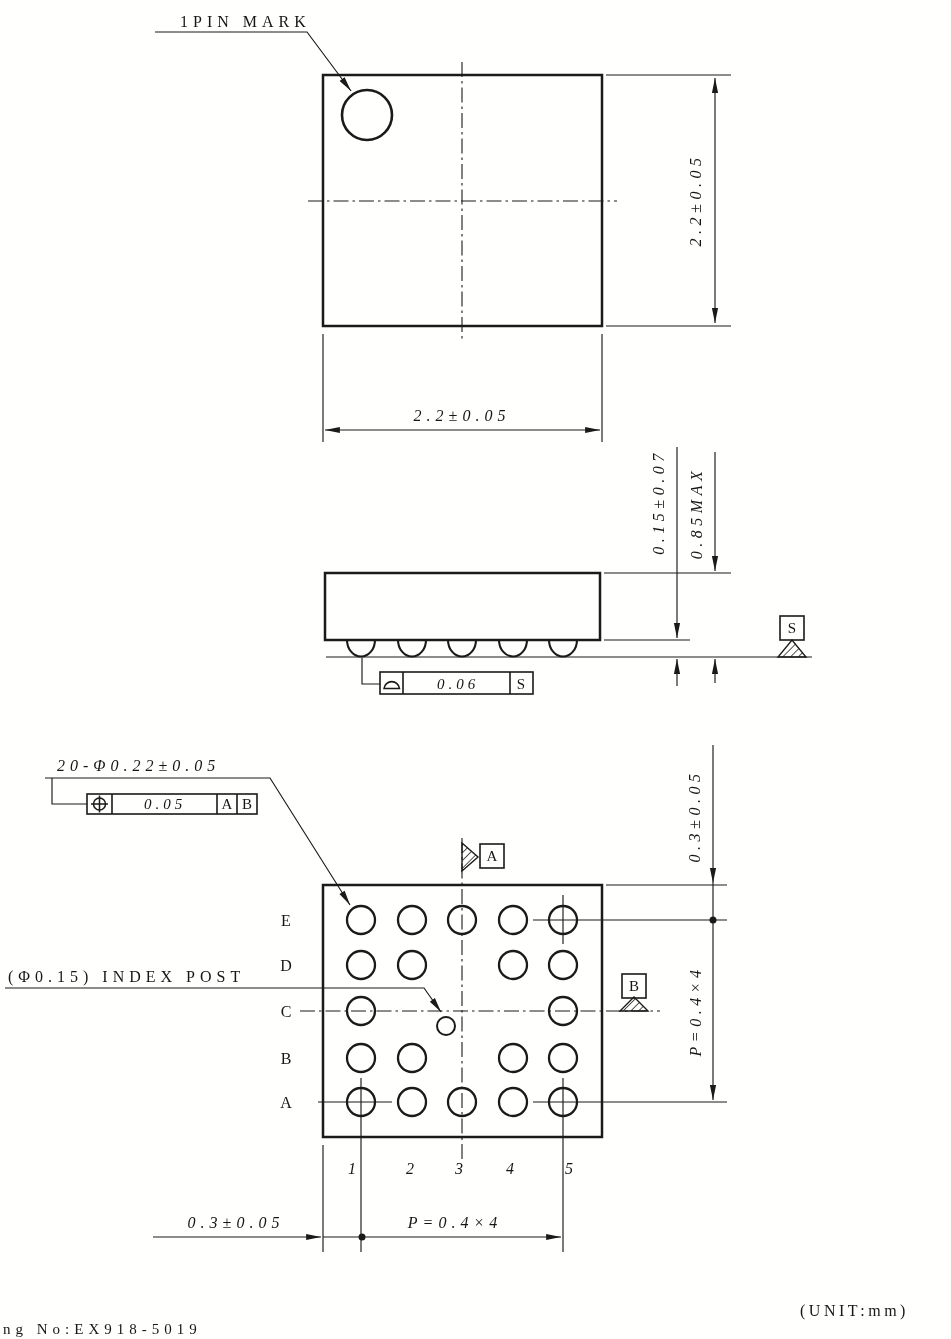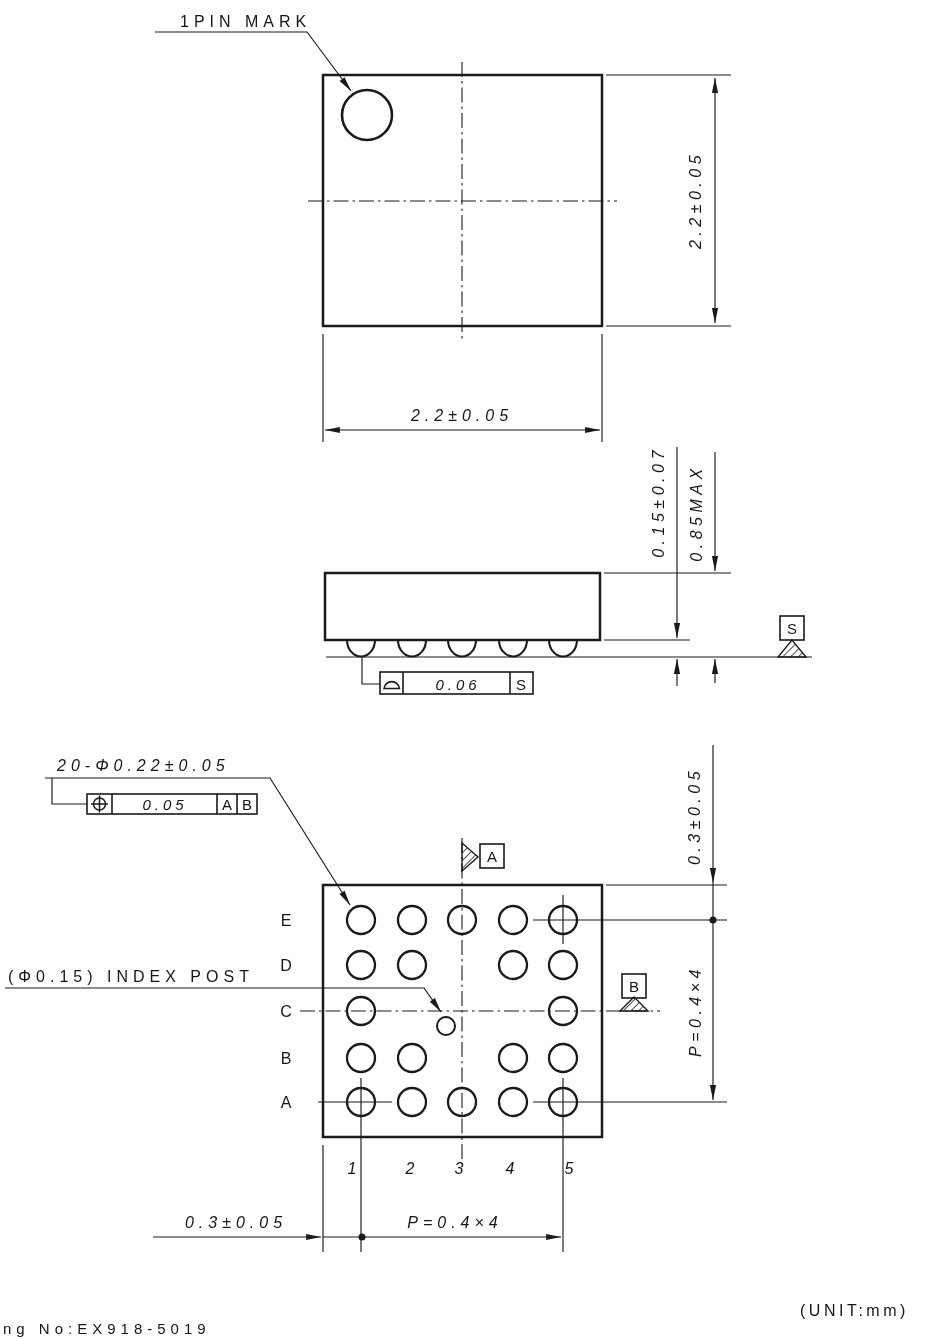--- a/index.html
+++ b/index.html
@@ -1,17 +1,17 @@
 <!DOCTYPE html>
 <html><head>
 <meta charset="utf-8">
 <style>
   html,body{margin:0;padding:0;background:#ffffff;}
   #canvas{position:relative;width:951px;height:1339px;background:#fffffe;overflow:hidden;
-          font-family:Liberation Sans, sans-serif;}
+          font-family:Liberation Serif, serif;}
   svg{position:absolute;left:0;top:0;}
   svg *{vector-effect:none;}
   .ln{stroke:#1a1a1a;fill:none;}
   .thick{stroke-width:2.5;}
   .thin{stroke-width:1.15;}
   .cl{stroke-width:1.1;stroke-dasharray:15 4 2.5 4;}
   .frm{stroke:#1a1a1a;fill:none;stroke-width:1.6;}
   .ball{fill:none;stroke:#1a1a1a;stroke-width:2.3;}
   text{fill:#161616;}
   .lbl{font-size:16px;letter-spacing:5px;}

